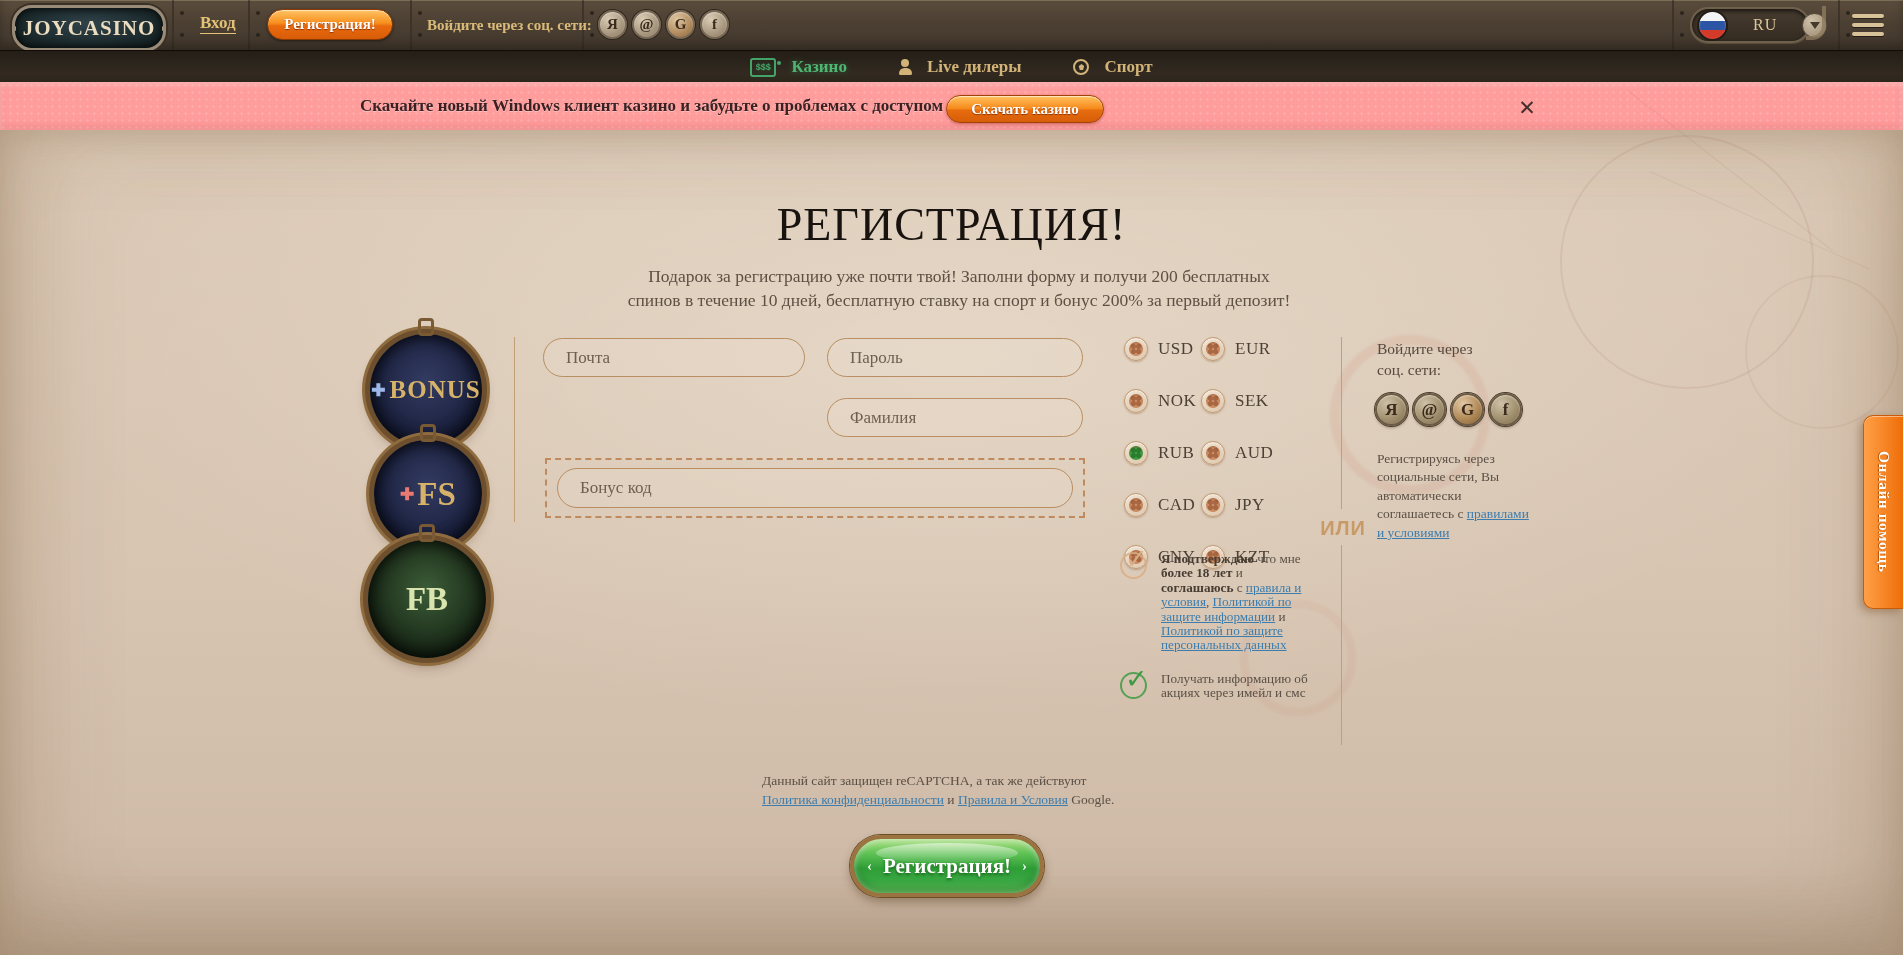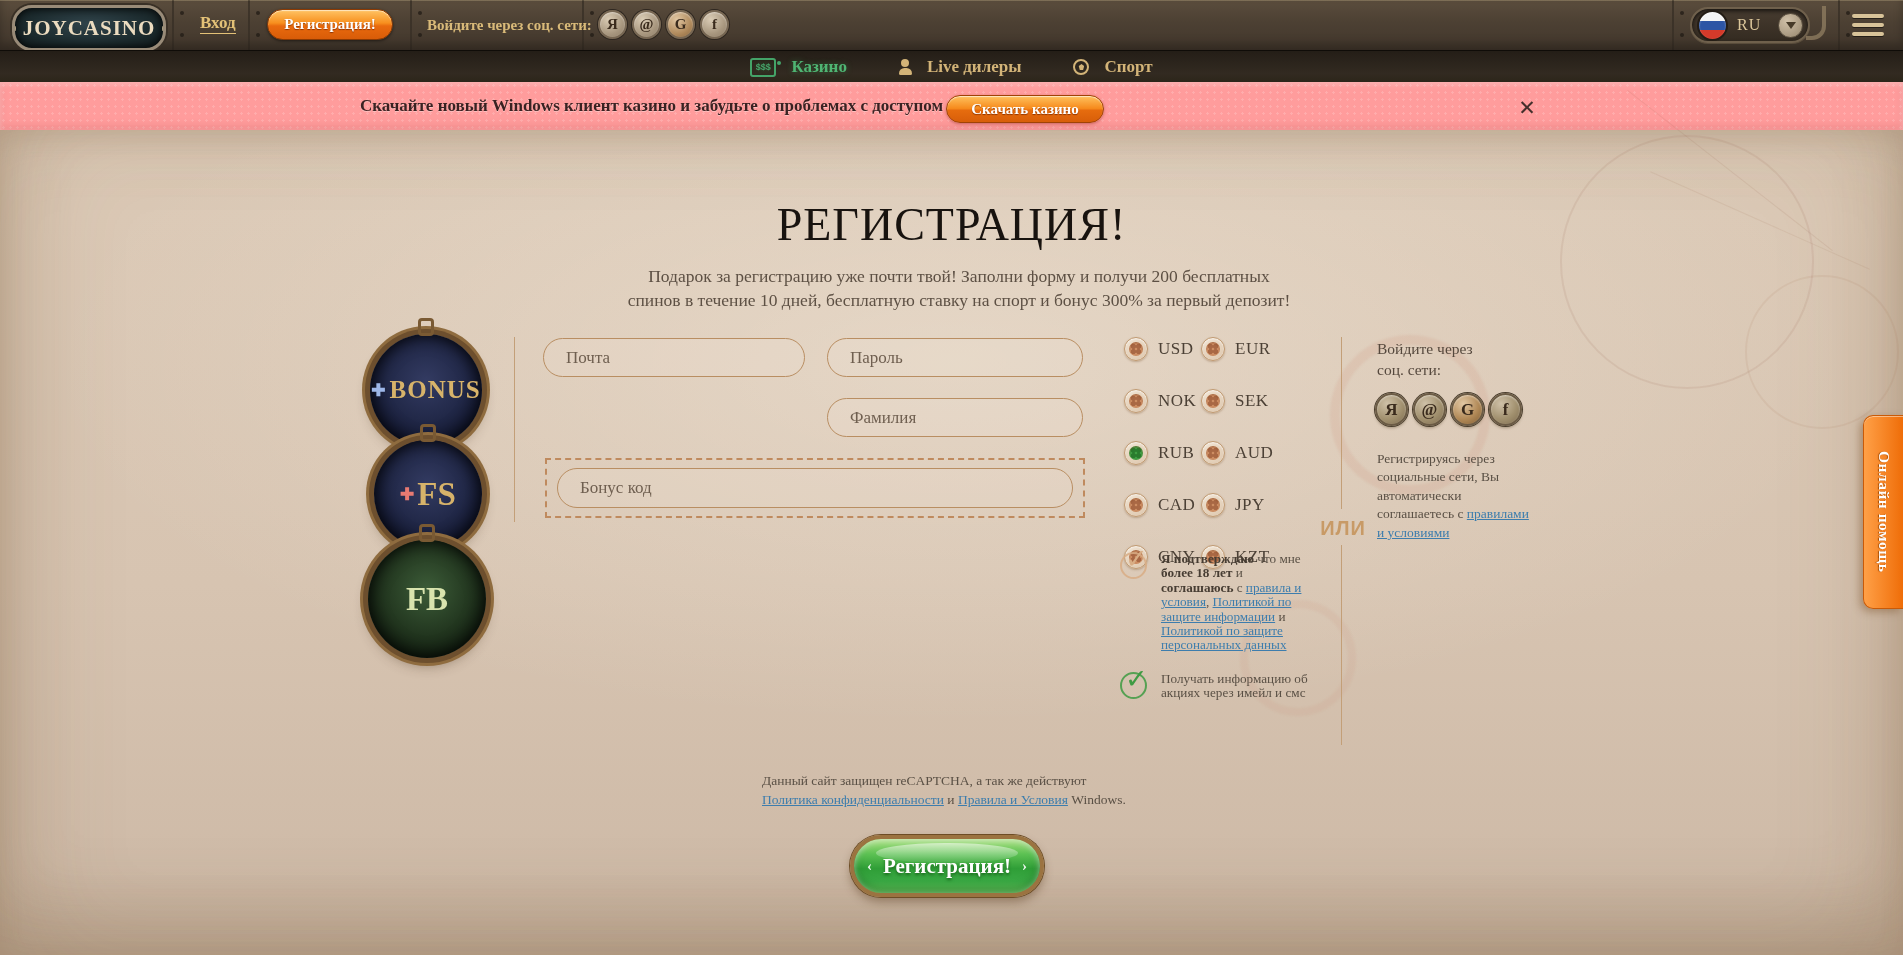--- a/index.html
+++ b/index.html
@@ -32,21 +32,21 @@
   .coin-row.top{left:598px;top:10px;}
   .coin{width:29px;height:29px;border-radius:50%;cursor:pointer;flex:none;padding:0;
     background:radial-gradient(circle at 35% 30%,#daccb5,#a8977f 60%,#8d7c66 100%);
     border:2px solid #776753;box-shadow:0 0 0 1px #2e2720, inset 0 1px 2px rgba(255,255,255,.5);
     color:#3a2b1d;font-weight:bold;font-size:15px;display:flex;align-items:center;justify-content:center;
     font-family:"Liberation Serif","DejaVu Serif",serif;}
   .coin.bronze{background:radial-gradient(circle at 35% 30%,#e0c6a2,#b08a5c 60%,#86623a 100%);}
   .lang-pill{left:1690px;top:7px;width:120px;height:36px;border-radius:18px;cursor:pointer;
     border:2px solid #6f604c;background:linear-gradient(180deg,#473c30,#342b21);
     box-shadow:inset 0 2px 4px rgba(0,0,0,.7),0 1px 0 rgba(255,230,170,.15);
-    display:flex;align-items:center;padding:0 5px;gap:9px;box-sizing:border-box;}
+    display:flex;align-items:center;padding:0 5px;gap:25px;box-sizing:border-box;}
   .flag{width:27px;height:27px;border-radius:50%;border:2px solid #241d15;flex:none;
     background:linear-gradient(180deg,#f4f4f4 34%,#2d55a5 34%,#2d55a5 67%,#d43a2a 67%);
     box-shadow:inset 0 1px 2px rgba(255,255,255,.5);}
   .lang-code{color:#dcc79b;font-size:16px;letter-spacing:1px;}
   .lang-arrow{width:23px;height:23px;border-radius:50%;margin-left:auto;flex:none;
     background:radial-gradient(circle at 35% 30%,#cfc0a8,#97876e);border:1px solid #5d5242;
     display:flex;align-items:center;justify-content:center;}
   .lang-arrow .arr{width:0;height:0;border-left:5px solid transparent;border-right:5px solid transparent;border-top:7px solid #463a29;}
   .pipe{left:1806px;top:6px;width:16px;height:30px;border-right:4px solid #8d7b5f;border-bottom:4px solid #8d7b5f;
     border-bottom-right-radius:14px;opacity:.8;}
@@ -288,21 +288,21 @@
     <span class="wm c1"></span>
     <span class="wm c2"></span>
     <span class="wm l1"></span>
     <span class="wm l2"></span>
     <span class="wm s1"></span>
     <span class="wm s2"></span>
 
     <h1 class="title abs">РЕГИСТРАЦИЯ!</h1>
     <p class="subtitle abs">
       <span>Подарок за регистрацию уже почти твой! Заполни форму и получи 200 бесплатных</span><br>
-      <span>спинов в течение 10 дней, бесплатную ставку на спорт и бонус 300% за первый депозит!</span>
+      <span>спинов в течение 10 дней, бесплатную ставку на спорт и бонус 200% за первый депозит!</span>
     </p>
 
     <div class="badge b1 abs">
       <span class="plus">✚</span>
       <span>BONUS</span>
     </div>
     <div class="badge b2 abs">
       <span class="plus">✚</span>
       <span>FS</span>
     </div>
@@ -415,21 +415,21 @@
         </button>
       <button class="coin big">
           <span>f</span>
         </button>
     </div>
     <div class="soc-note abs">
       <span>Регистрируясь через социальные сети, Вы автоматически соглашаетесь с </span><a class="tlink">правилами и условиями</a>
     </div>
 
     <div class="recaptcha abs">
-      <span>Данный сайт защищен reCAPTCHA, а так же действуют </span><a class="tlink">Политика конфиденциальности</a><span> и </span><a class="tlink">Правила и Условия</a><span> Windows.</span>
+      <span>Данный сайт защищен reCAPTCHA, а так же действуют </span><a class="tlink">Политика конфиденциальности</a><span> и </span><a class="tlink">Правила и Условия</a><span> Google.</span>
     </div>
 
     <button class="submit">
       <span class="side-arrow">‹</span>
       <span>Регистрация!</span>
       <span class="side-arrow">›</span>
     </button>
   </main>
 
   <div class="help-tab abs">Онлайн помощь</div>

